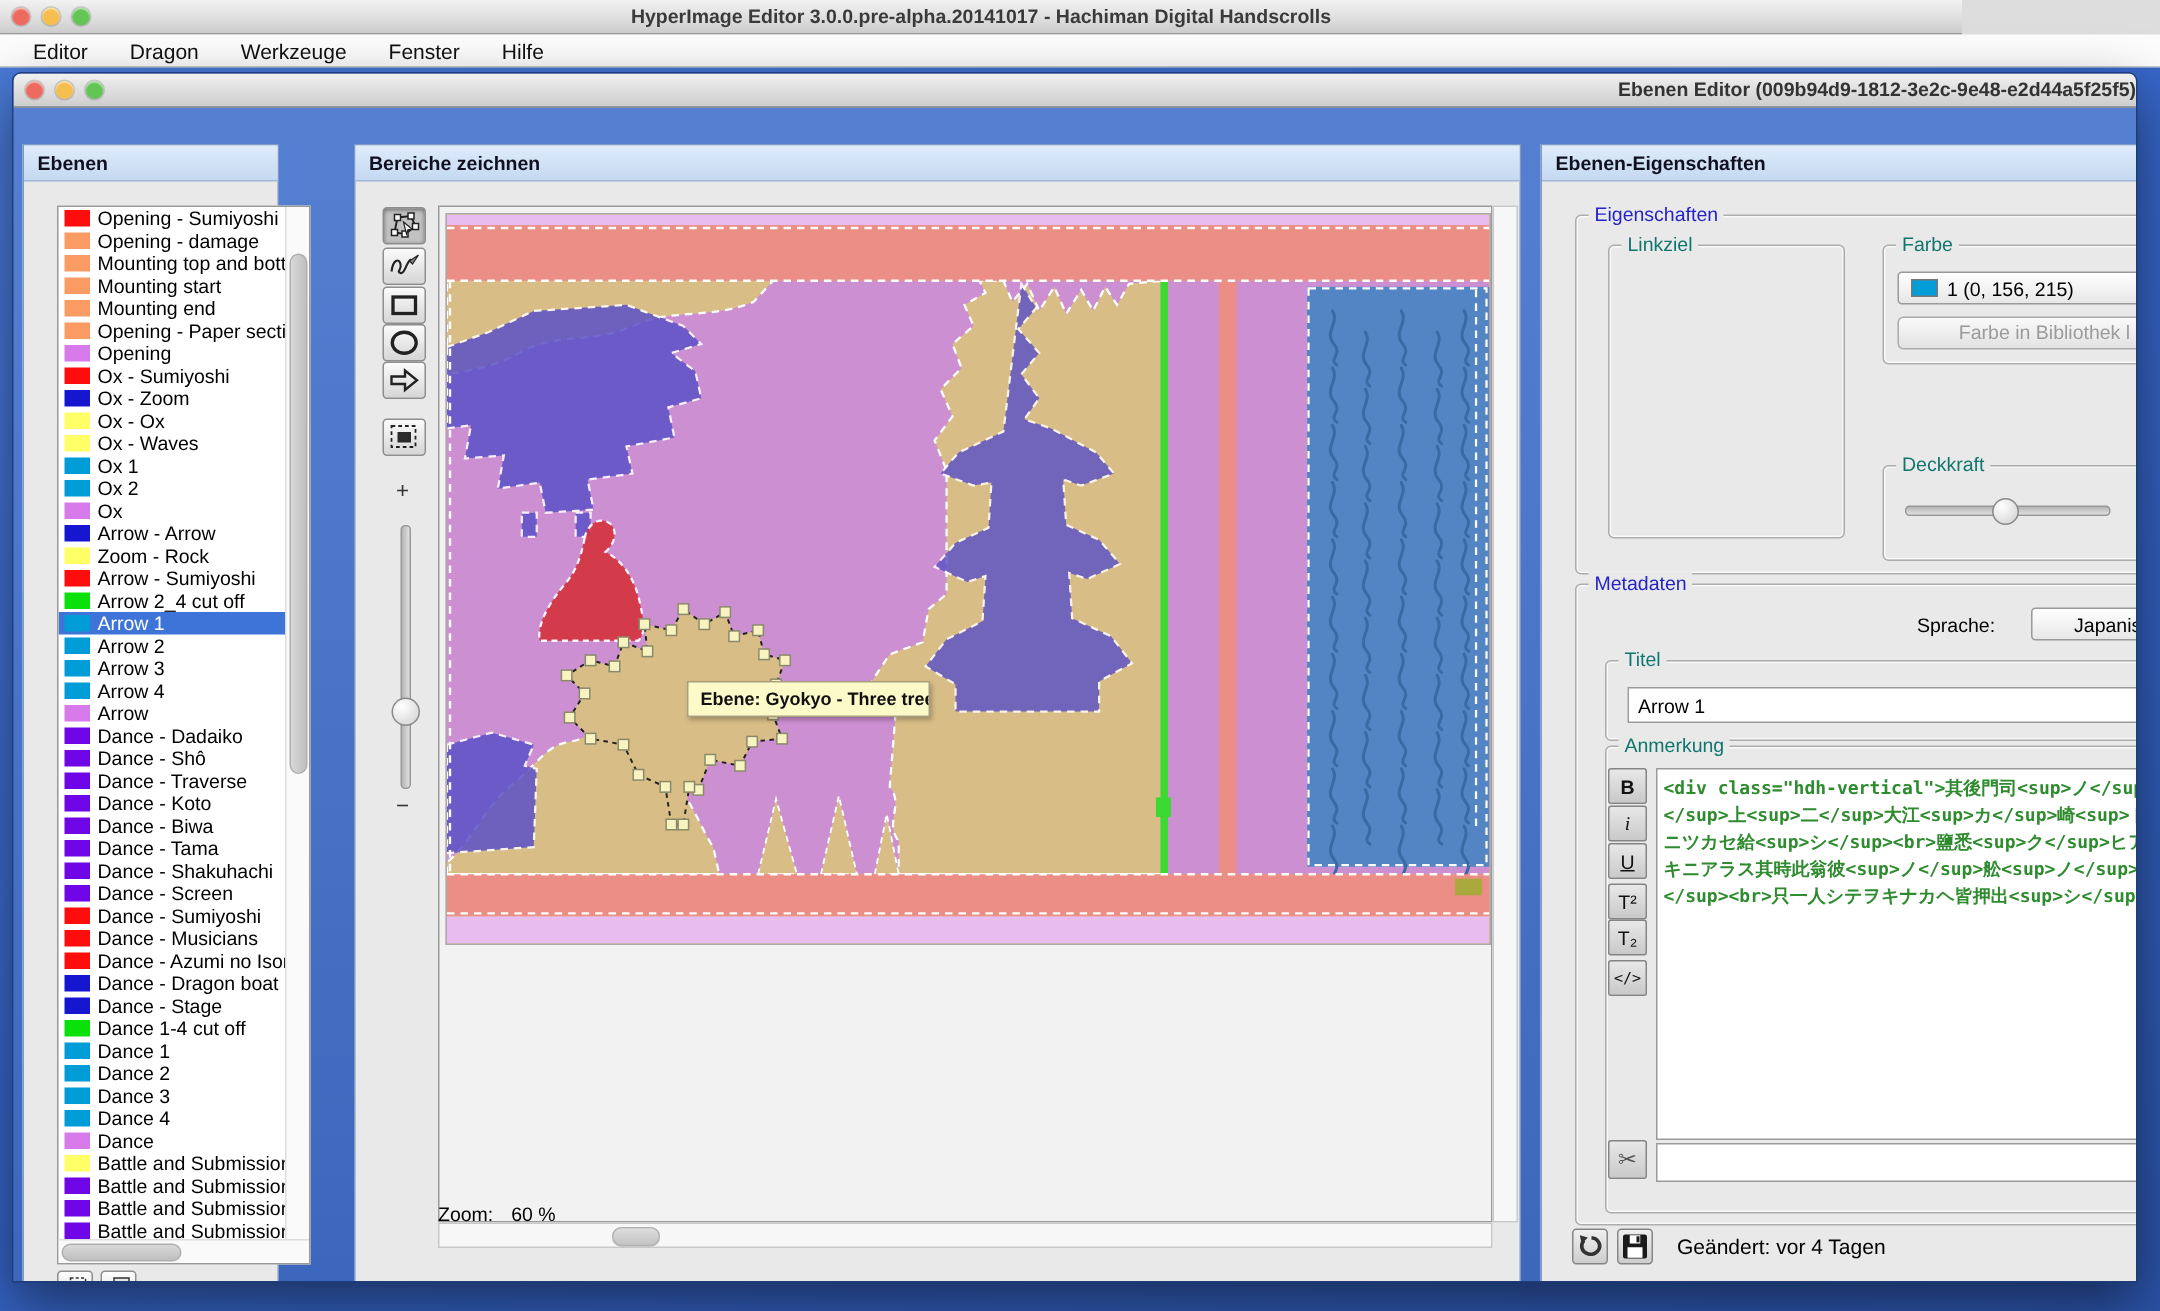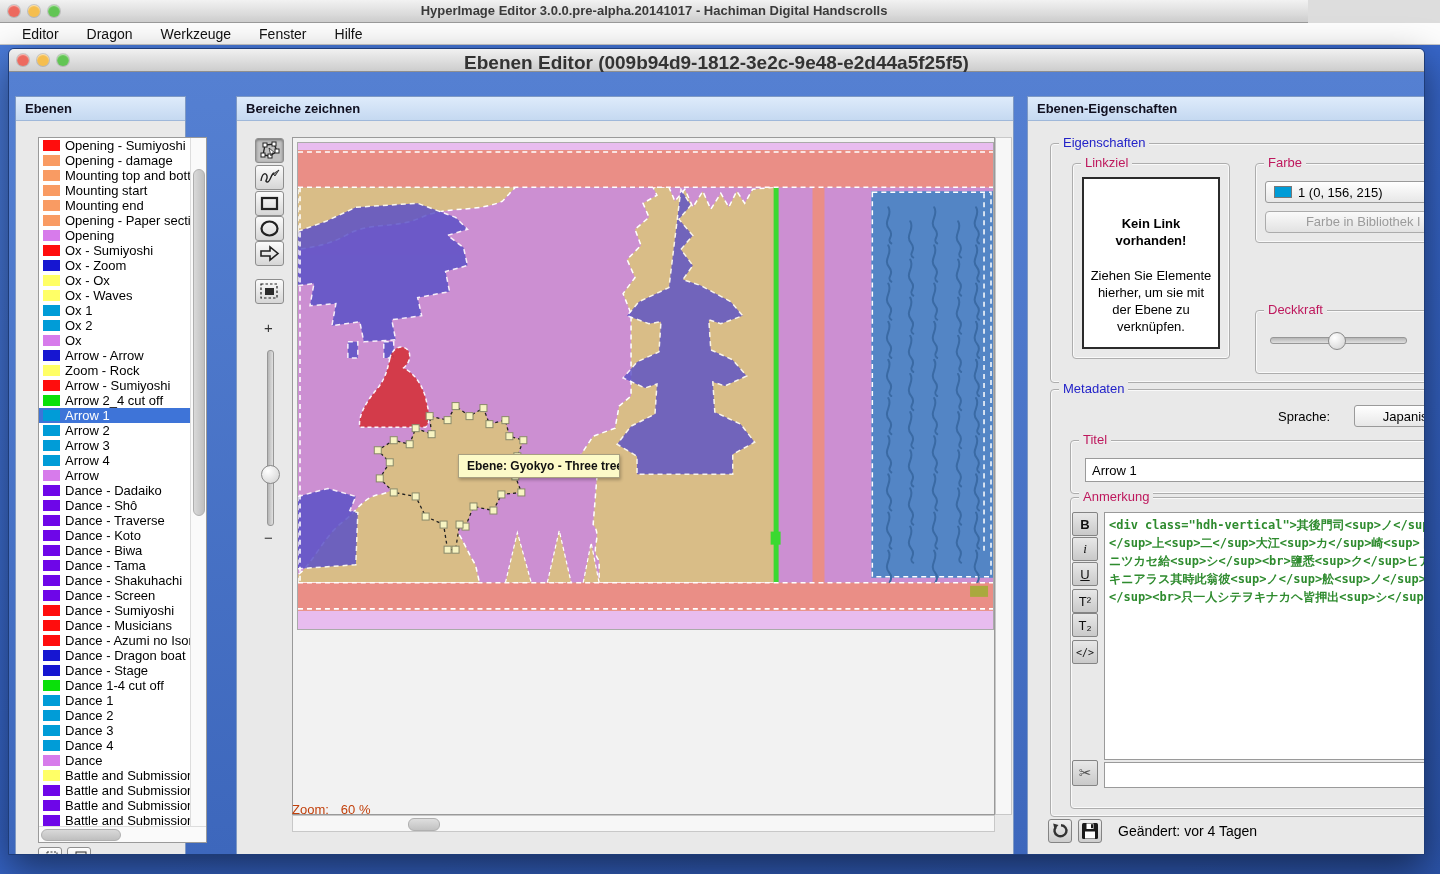--- a/index.html
+++ b/index.html
@@ -22,21 +22,21 @@
   
   .desktop{position:absolute;left:0;top:45px;width:1440px;height:829px;
     background:linear-gradient(155deg,#4A7BD9 0%,#3766C9 45%,#2B53A8 100%);}
 
   
   .window{position:absolute;left:8px;top:3px;width:1415px;height:805px;
     border:1px solid #1E3C78;border-radius:6px 6px 0 0;overflow:hidden;
     box-shadow:0 14px 38px rgba(0,0,0,.5);background:#4672C6;}
   .win-titlebar{position:absolute;left:0;top:0;right:0;height:22px;
     background:linear-gradient(#F1F1F1,#CDCDCD);border-bottom:1px solid #8F8F8F;}
-  .win-title{position:absolute;left:0;right:0;top:3px;text-align:center;font-size:19px;font-weight:bold;color:#333;}
+  .win-title{position:absolute;left:0;right:0;top:3px;text-align:right;font-size:13px;font-weight:bold;color:#333;}
   .win-body{position:absolute;left:0;top:23px;right:0;bottom:0;
     background:linear-gradient(#5580D2,#3D67BC);}
 
   
   .panel{position:absolute;background:#E9E9E9;border:1px solid #7E99C4;box-sizing:border-box;}
   .panel-header{position:absolute;left:0;top:0;right:0;height:24px;
     background:linear-gradient(#DEEBFB,#C5D9F1);border-bottom:1px solid #9FB8DA;
     font-size:13px;font-weight:600;color:#101020;line-height:24px;padding-left:9px;box-sizing:border-box;}
 
   
@@ -71,31 +71,31 @@
   .vslider-thumb{position:absolute;left:24px;width:17px;height:17px;border-radius:50%;
     background:radial-gradient(circle at 35% 30%,#FFF,#CFCFCF);border:1px solid #8A8A8A;}
   .viewport{position:absolute;left:55px;top:40px;width:703px;height:678px;background:#F2F2F2;
     border:1px solid #9A9A9A;box-sizing:border-box;overflow:hidden;}
   .canvas{position:absolute;left:4px;top:4px;width:695px;height:486px;border:1px solid #AAA;background:#D8BC86;}
   .canvas svg{display:block;width:100%;height:100%;}
   .vp-vscroll{position:absolute;left:758px;top:40px;width:17px;height:678px;background:#F7F7F7;border:1px solid #C8C8C8;box-sizing:border-box;}
   .vp-hscroll{position:absolute;left:55px;top:718px;width:703px;height:17px;background:#F7F7F7;border:1px solid #C8C8C8;box-sizing:border-box;}
   .vp-hthumb{position:absolute;left:115px;top:2px;width:30px;height:11px;border-radius:6px;
     background:linear-gradient(#DEDEDE,#C2C2C2);border:1px solid #B0B0B0;}
-  .zoom-label{position:absolute;left:55px;top:705px;font-size:13px;color:#c2410c;}
+  .zoom-label{position:absolute;left:55px;top:705px;font-size:13px;color:#000000;}
   .zoom-label b{font-weight:normal;margin-left:12px;}
   .tooltip{position:absolute;left:160px;top:311px;width:152px;height:22px;background:#FCFAC8;
     border:1px solid #A8A080;box-shadow:1px 2px 3px rgba(0,0,0,.25);font-size:12px;font-weight:bold;
     color:#111;line-height:22px;padding-left:8px;white-space:nowrap;overflow:hidden;}
 
   
   #panel-props{left:1018px;top:24px;width:440px;height:775px;}
   .group{position:absolute;border:1px solid #ADADAD;border-radius:4px;
     box-shadow:inset 0 0 0 1px rgba(255,255,255,.7);}
-  .legend{position:absolute;top:-9px;left:8px;background:#E9E9E9;padding:0 4px;font-size:13px;color:#be185d;}
+  .legend{position:absolute;top:-9px;left:8px;background:#E9E9E9;padding:0 4px;font-size:13px;color:#0f766e;}
   .legend.blue{color:#2323C8;text-align:right;}
   .linkbox{position:absolute;background:#fff;border:2px solid #2b2b2b;text-align:center;font-size:13px;color:#000;box-sizing:border-box;}
   .linkbox .t1{font-weight:bold;margin-top:36px;line-height:17px;white-space:pre-line;}
   .linkbox .t2{margin-top:18px;line-height:17px;padding:0 6px;}
   .combo{position:absolute;height:22px;border:1px solid #9A9A9A;border-radius:3px;
     background:linear-gradient(#FFF,#E7E7E7);display:flex;align-items:center;font-size:13px;color:#000;box-sizing:border-box;}
   .combo .sw{width:18px;height:12px;margin:0 6px 0 8px;border:1px solid #777;box-sizing:border-box;}
   .btn-wide{position:absolute;height:22px;border:1px solid #ABABAB;border-radius:4px;
     background:linear-gradient(#FAFAFA,#E2E2E2);font-size:13px;color:#9B9B9B;text-align:center;
     line-height:20px;white-space:nowrap;overflow:hidden;box-sizing:border-box;}
@@ -515,25 +515,20 @@
 
         <section class="panel" id="panel-props">
           <div class="panel-header">Ebenen-Eigenschaften</div>
 
           <div class="group" style="left:22px;top:46px;width:430px;height:238px">
             <span class="legend blue">Eigenschaften</span>
           </div>
           <div class="group" style="left:44px;top:66px;width:156px;height:194px">
             <span class="legend">Linkziel</span>
           </div>
-          <div class="linkbox" style="left:54px;top:80px;width:138px;height:172px">
-            <div class="t1">Kein Link
-vorhanden!</div>
-            <div class="t2">Ziehen Sie Elemente hierher, um sie mit der Ebene zu verknüpfen.</div>
-          </div>
 
           <div class="group" style="left:227px;top:66px;width:215px;height:78px">
             <span class="legend">Farbe</span>
           </div>
           <div class="combo" style="left:237px;top:84px;width:196px">
             <span class="sw" id="farbe-swatch" style="background: rgb(0, 156, 215);"></span>
             <span>1 (0, 156, 215)</span>
           </div>
           <div class="btn-wide" style="left:237px;top:114px;width:196px">Farbe in Bibliothek l</div>
 

